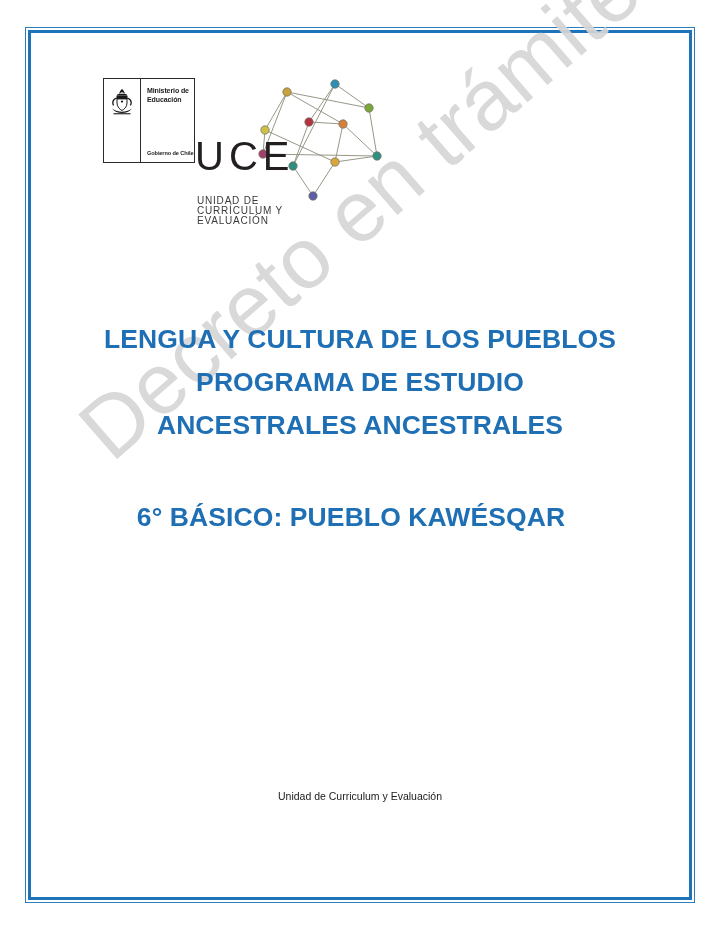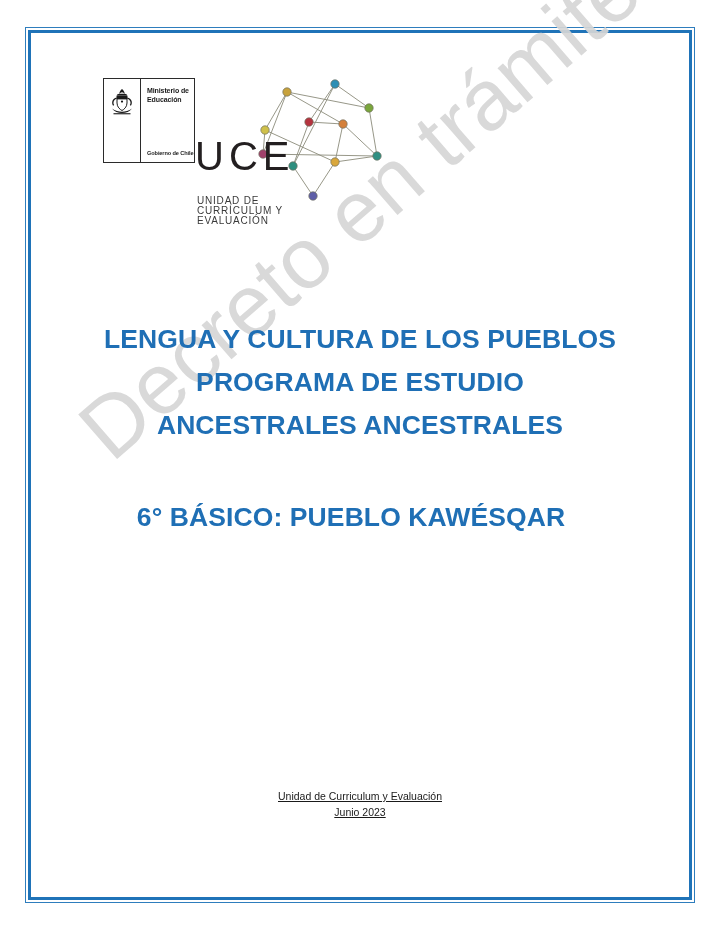--- a/index.html
+++ b/index.html
@@ -198,21 +198,20 @@
     top: 788px;
     width: 600px;
     text-align: center;
     z-index: 5;
   }
   .footer-line {
     font-size: 10.5px;
     line-height: 16px;
     color: #1a1a1a;
     font-weight: 400;
-    text-decoration: underline;
   }
 </style>
 </head>
 <body>
 
 <div class="page">
 
   <div class="border-outer"></div>
   <div class="border-inner"></div>
 
@@ -302,21 +301,20 @@
       <div class="title-line">PROGRAMA DE ESTUDIO</div>
       <div class="title-line">ANCESTRALES ANCESTRALES</div>
     </div>
 
     <div class="subtitle-block">
       <div class="subtitle-line">6° BÁSICO: PUEBLO KAWÉSQAR</div>
     </div>
 
     <div class="footer-block">
       <div class="footer-line">Unidad de Curriculum y Evaluación</div>
-      <div class="footer-line">Junio 2023</div>
     </div>
 
   </div>
 
   <div class="watermark">
     <div class="watermark-text">Decreto en trámite</div>
   </div>
 
 </div>
 

